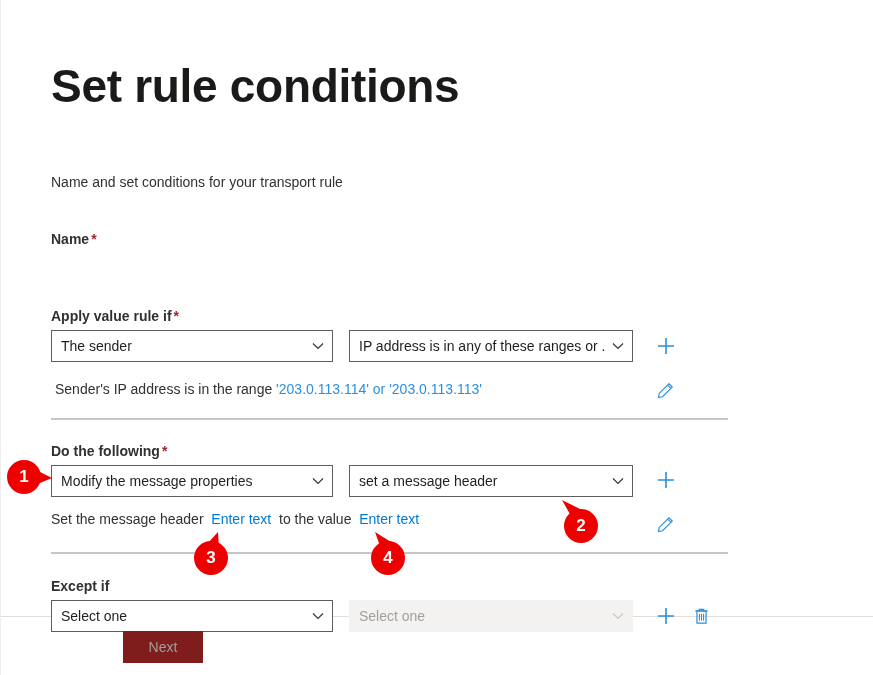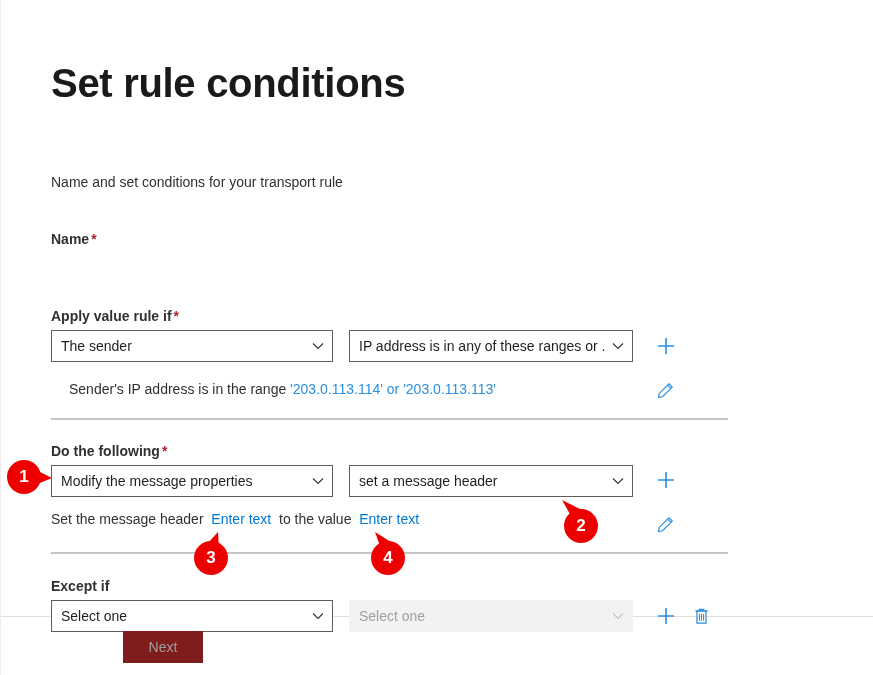--- a/index.html
+++ b/index.html
@@ -21,21 +21,21 @@
     background: #ffffff;
     border-left: 1px solid #ededed;
     box-sizing: border-box;
   }
 
   
   .page-title {
     position: absolute;
     left: 50px;
     top: 60px;
-    font-size: 40px;
+    font-size: 46px;
     font-weight: bold;
     letter-spacing: -0.3px;
     color: #1b1a19;
     line-height: 1.15;
     white-space: nowrap;
   }
 
   .subtitle {
     position: absolute;
     left: 50px;
@@ -222,21 +222,21 @@
         </svg>
     </span>
   </div>
 
   <div class="icon-btn" style="left:651px; top:332px;">
     <svg width="20" height="20" viewBox="0 0 20 20">
         <path d="M10 2 V18 M2 10 H18" stroke="currentColor" stroke-width="1.6" fill="none"></path>
       </svg>
   </div>
 
-  <div class="summary-row" style="left:68px; top:381px;">
+  <div class="summary-row" style="left:54px; top:381px;">
     <span>Sender's IP address is in the range</span>
     <span class="ipval">'203.0.113.114'</span>
     <span class="ipval">or</span>
     <span class="ipval">'203.0.113.113'</span>
   </div>
 
   <div class="icon-btn" style="left:650px; top:376px;">
     <svg width="19" height="19" viewBox="0 0 20 20">
       <path d="M13.6 2.9 L17.1 6.4 L6.9 16.6 L2.6 17.4 L3.4 13.1 Z" fill="none" stroke="currentColor" stroke-width="1.25"></path>
       <path d="M12.2 4.3 L15.7 7.8" fill="none" stroke="currentColor" stroke-width="1.1"></path>

